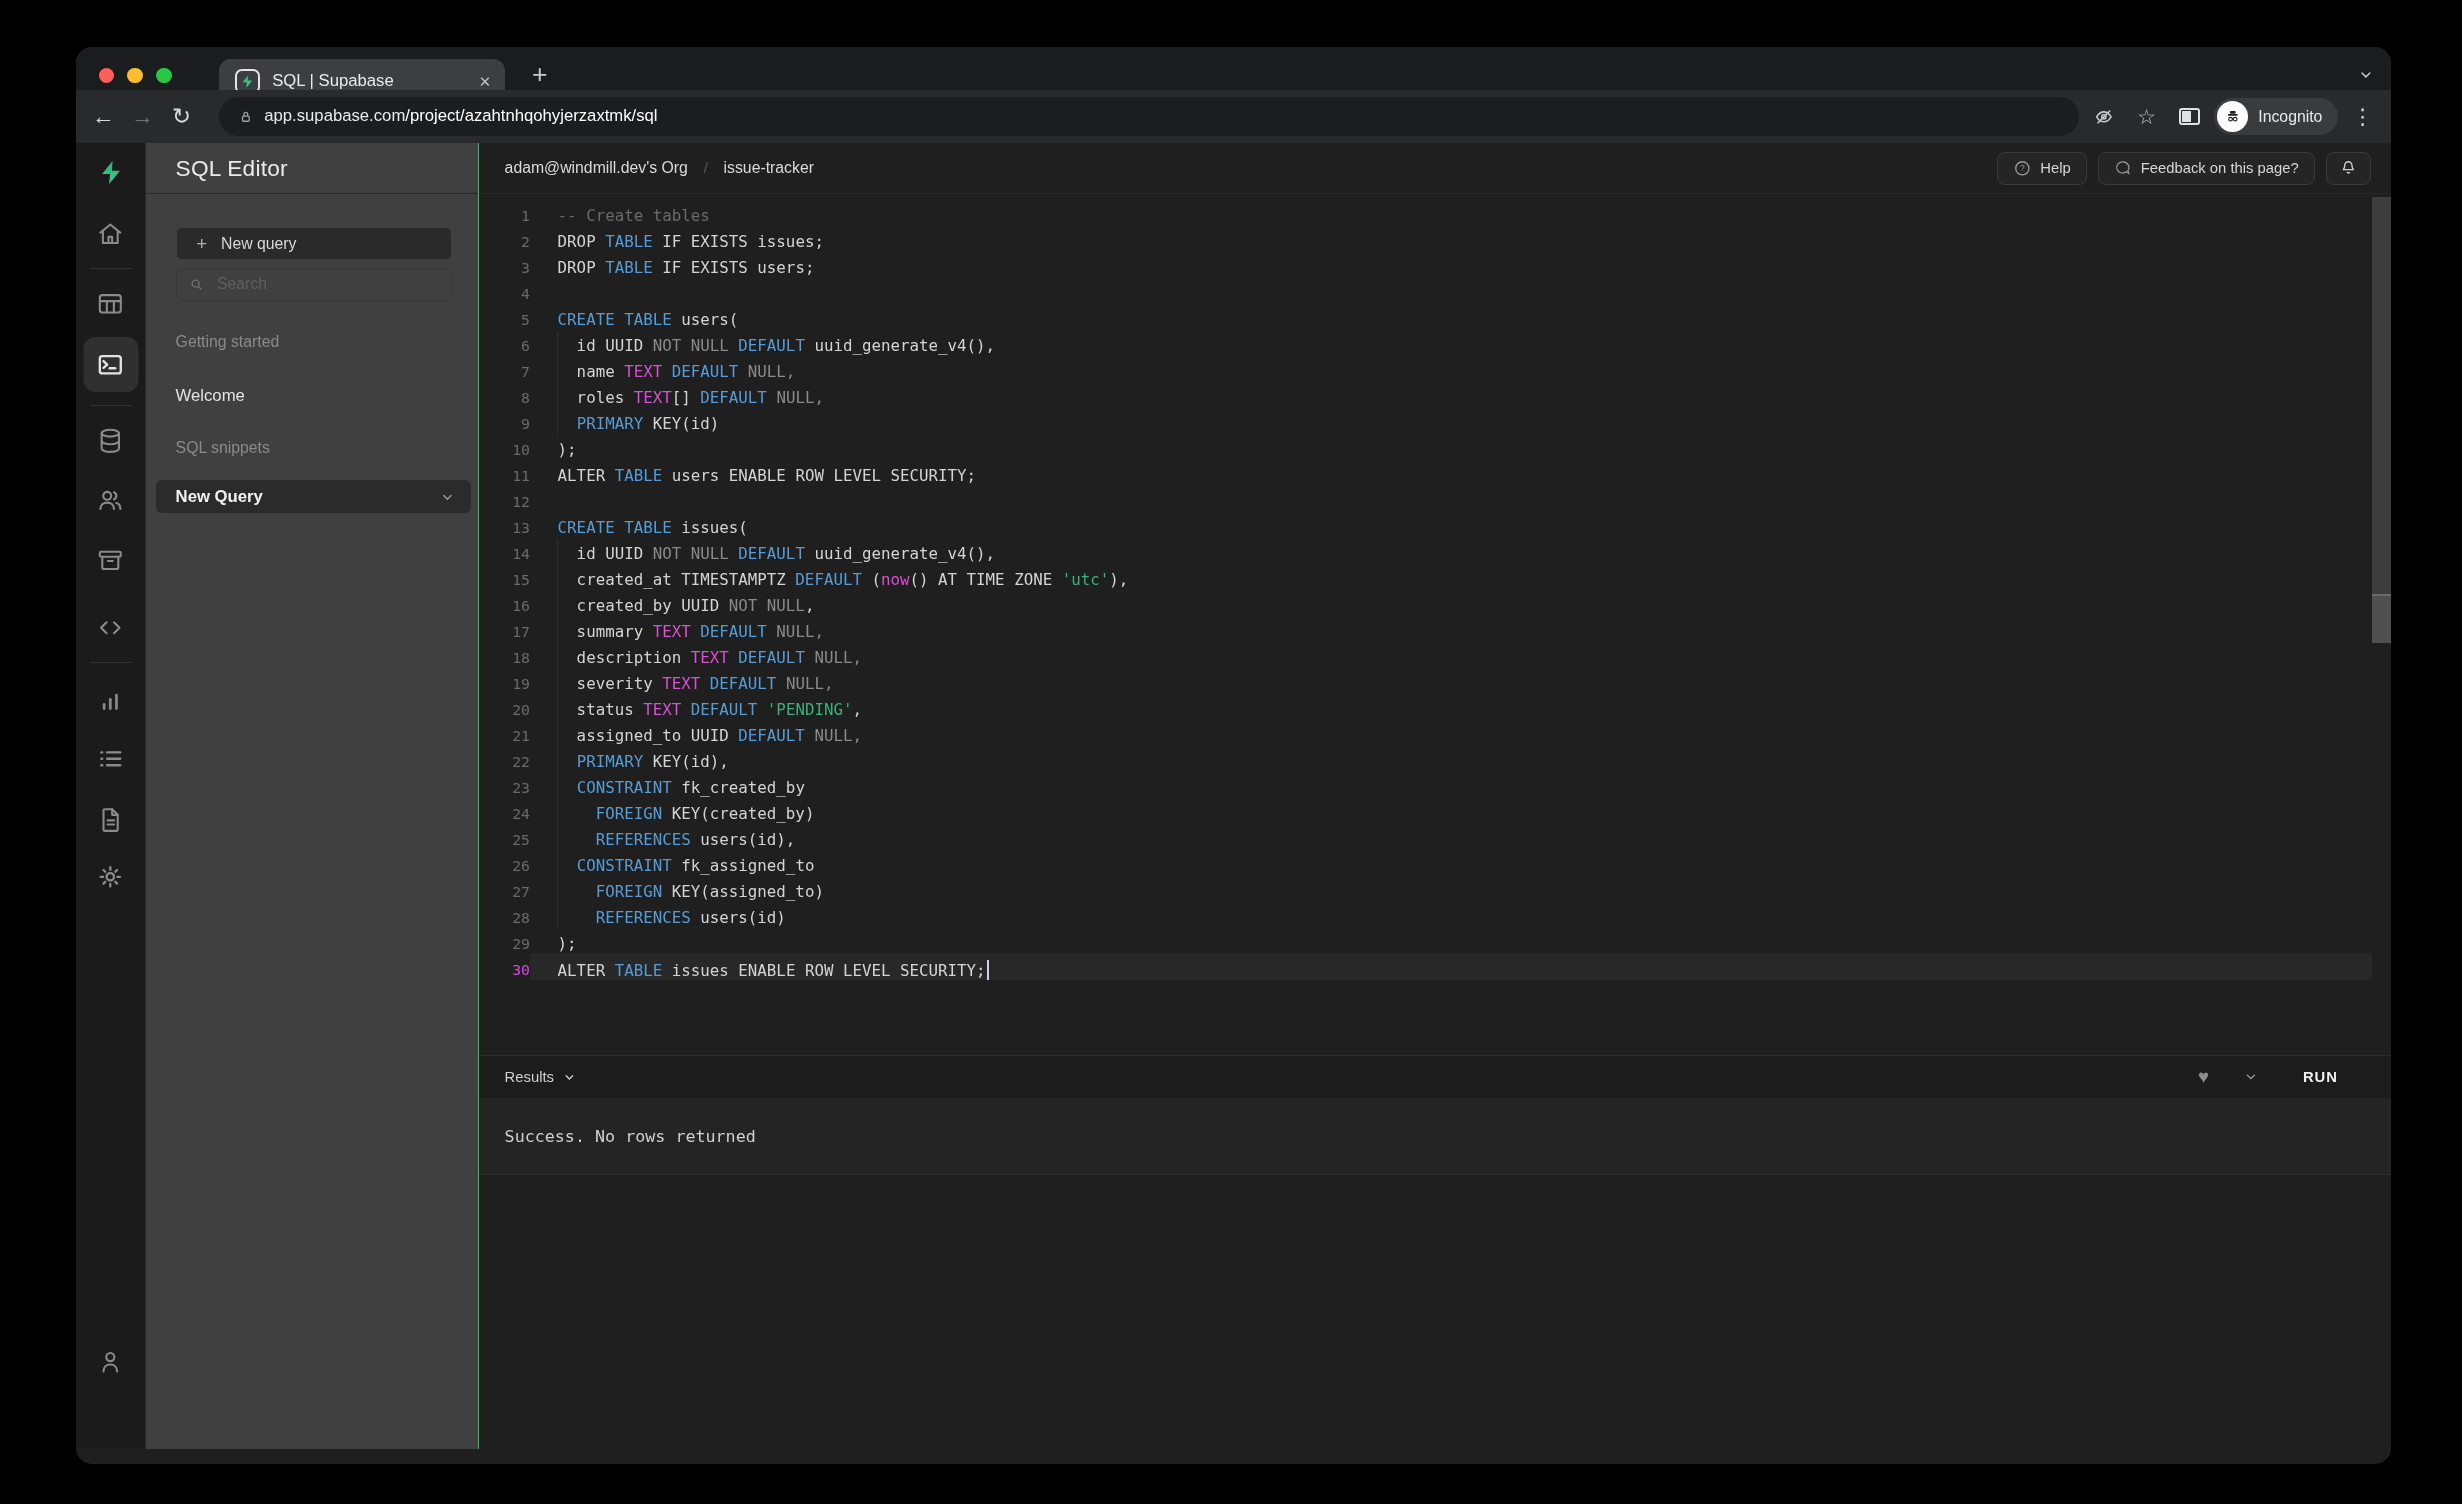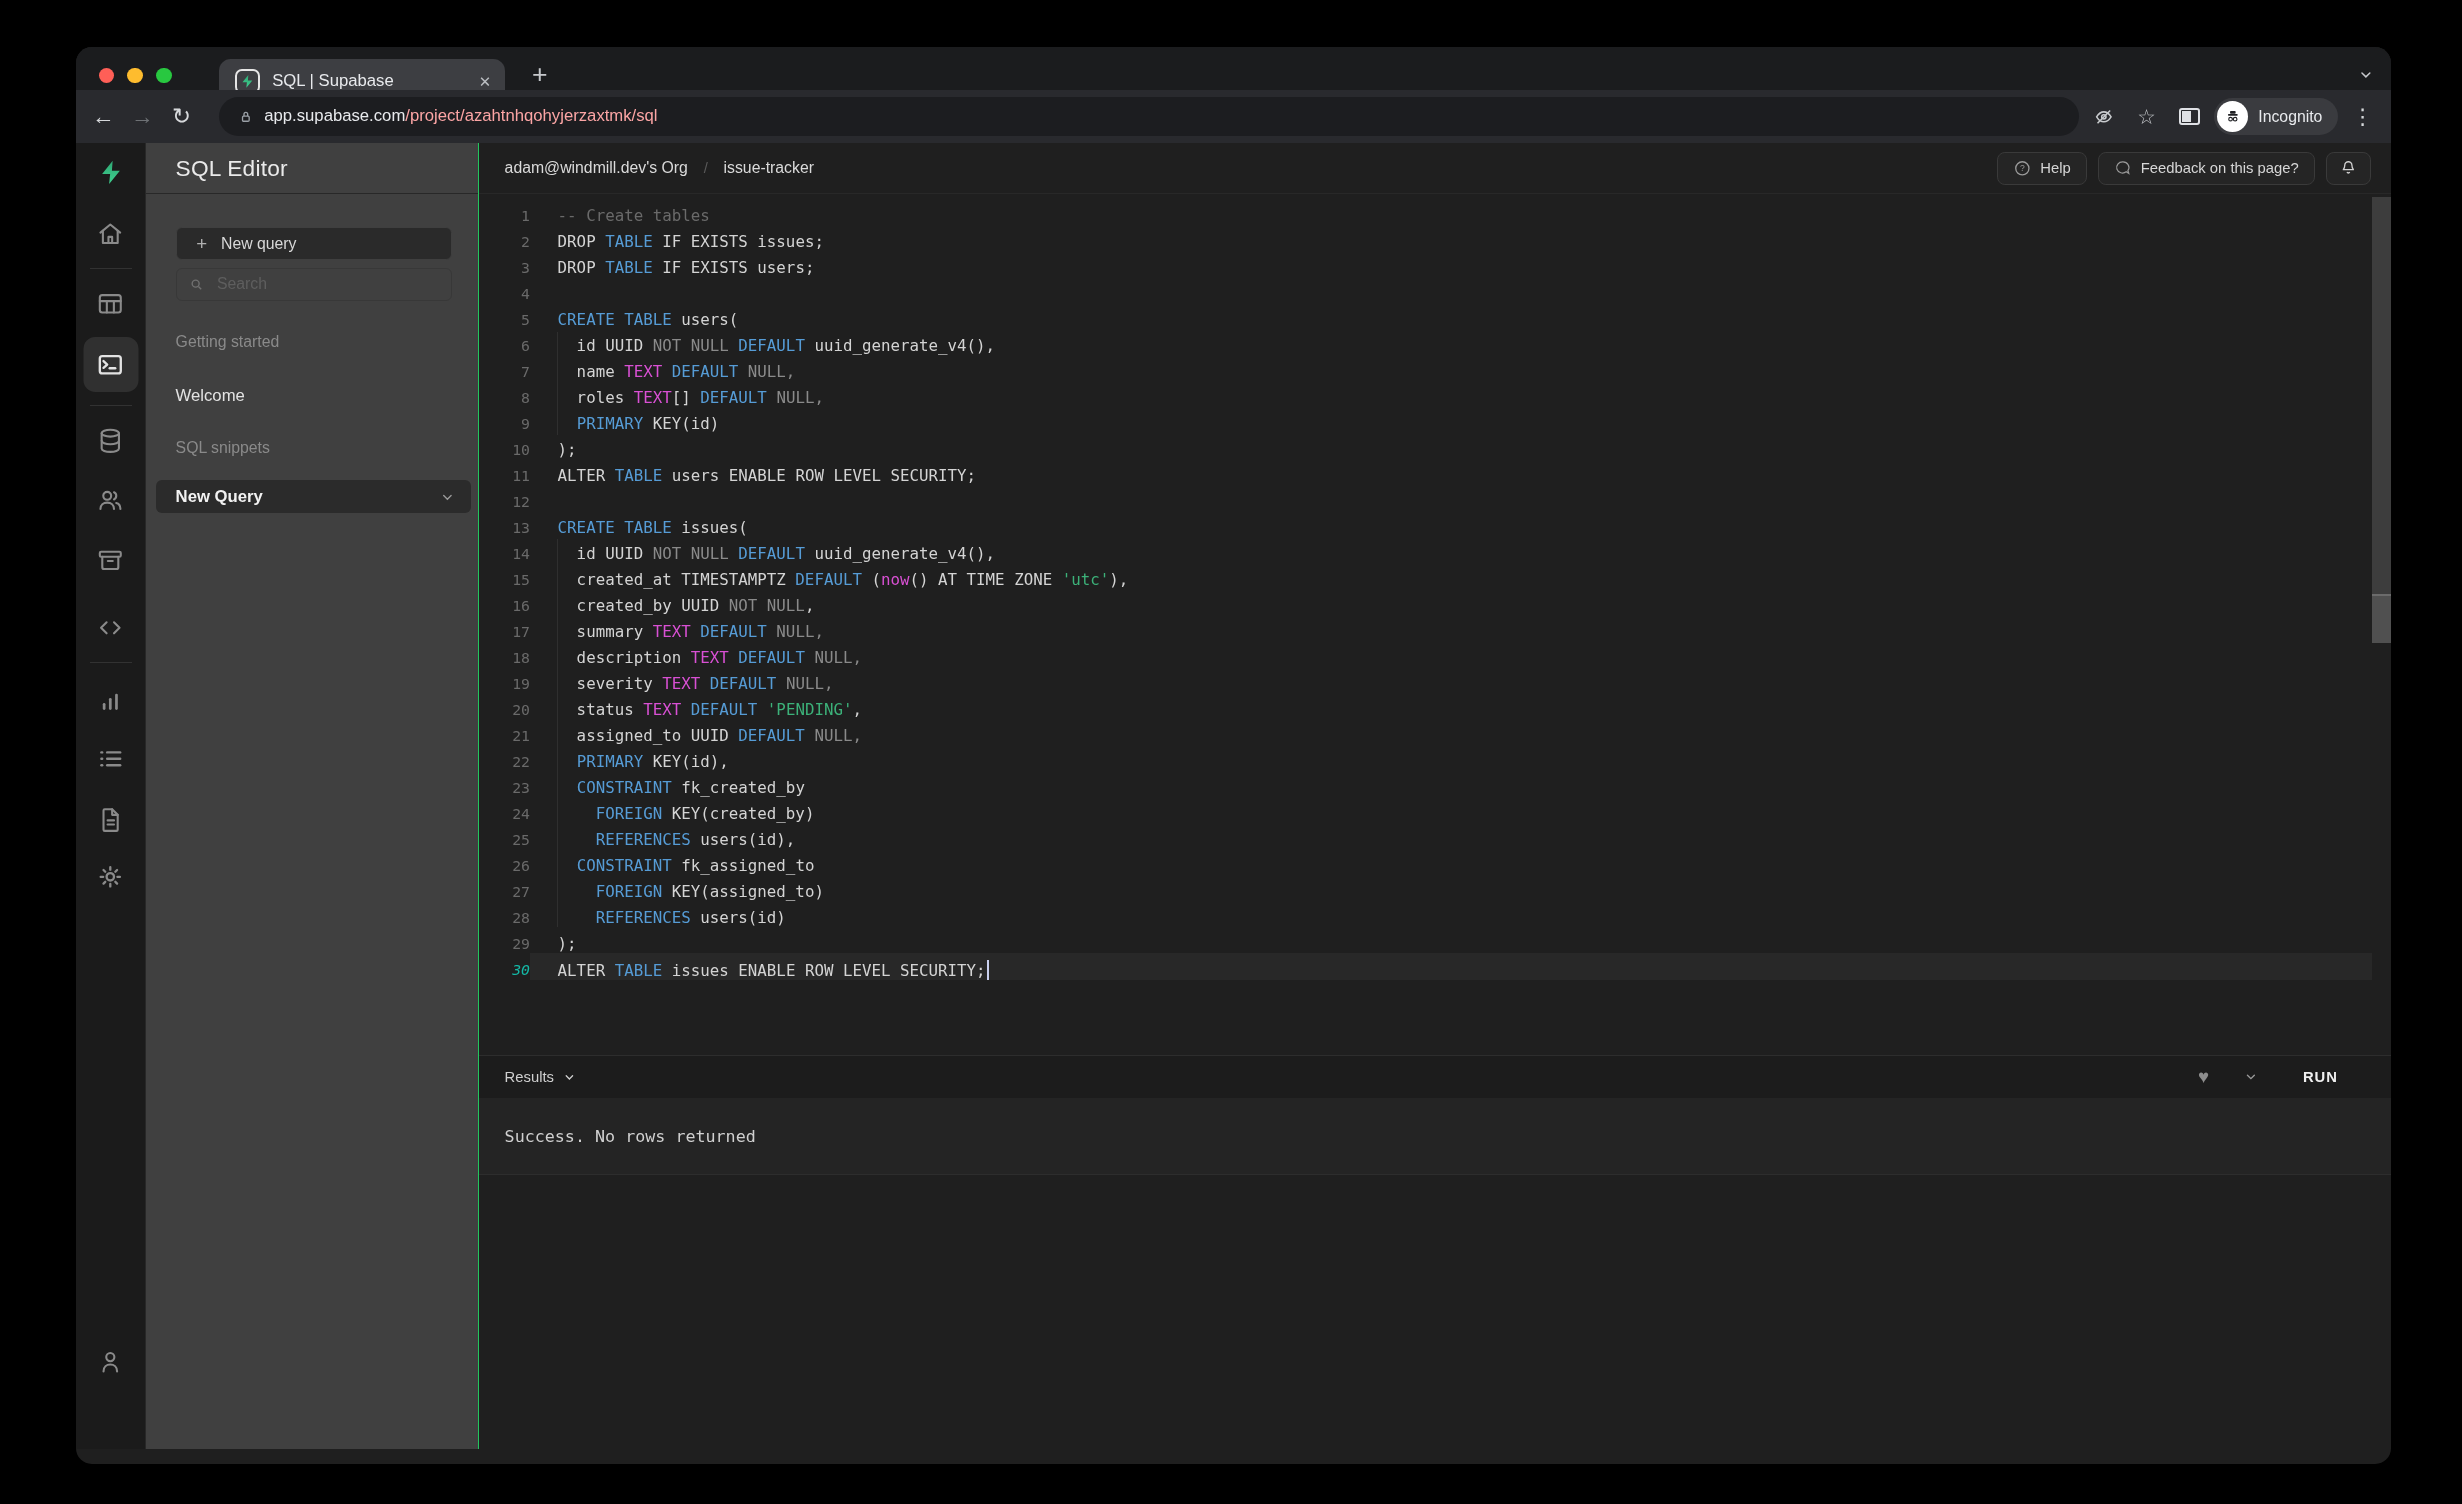--- a/index.html
+++ b/index.html
@@ -24,21 +24,21 @@
   .tabsearch{position:absolute;right:17.7px;top:19.7px;background:none;border:none;padding:0;color:#c6c8cc;}
 
   .toolbar{position:relative;height:53px;background:#292a2e;display:flex;align-items:center;}
   .navbtn{background:none;border:none;font-size:22.7px;color:#d6d8db;width:39px;text-align:center;padding:0;}
   .navbtn.back{margin-left:7.9px;}
   .navbtn.dim{color:#6e7175;}
   .urlbar{position:absolute;left:143px;top:6.9px;width:1860px;height:39px;border-radius:19.7px;
           background:#1c1d20;display:flex;align-items:center;padding:0 17.7px;}
   .urltext{font-size:16.7px;margin-left:9.9px;white-space:nowrap;}
   .urltext .host{color:#e8eaed;}
-  .urltext .path{color:#fca5a5;}
+  .urltext .path{color:#ffffff;}
   .tbright{position:absolute;right:9.9px;top:0;height:53px;display:flex;align-items:center;gap:5.9px;}
   .icobtn{background:none;border:none;padding:0;width:37px;height:37px;display:flex;
           align-items:center;justify-content:center;color:#c7cacd;}
   .panelico{width:21.7px;height:17.7px;border:2px solid #dfe1e5;border-radius:3px;position:relative;}
   .panelico::after{content:"";position:absolute;left:1px;top:1px;bottom:1px;width:8.9px;background:#dfe1e5;}
   .incog{display:flex;align-items:center;gap:9.9px;background:#3a3b3f;border-radius:18.7px;
          height:37px;padding:0 15.8px 0 3px;}
   .incircle{width:31.5px;height:31.5px;border-radius:50%;background:#fff;display:flex;
             align-items:center;justify-content:center;}
   .incog span{color:#e8eaed;font-size:15.8px;}
@@ -85,21 +85,21 @@
         font-size:14.8px;display:flex;align-items:center;gap:8.9px;padding:0 14.8px;font-family:inherit;margin-left:11.8px;}
   .pill.sq{width:45px;justify-content:center;padding:0;}
 
   
   .editor{position:relative;height:861px;flex:none;background:#1f1f1f;overflow:hidden;}
   .guide{position:absolute;left:78px;width:1px;background:#2f2f2f;}
   .curline{position:absolute;left:51px;right:18.7px;height:26.6px;background:rgba(255,255,255,.045);}
   .lines{position:absolute;top:8.9px;left:0;right:18.7px;}
   .cl{display:flex;height:26px;align-items:center;}
   .ln{flex:none;width:51px;text-align:right;font:14.8px "DejaVu Sans Mono",monospace;color:#6a6a6a;}
-  .cl.cur .ln{color:#14b8a6;font-style:italic;}
+  .cl.cur .ln{color:#d946ef;}
   .cd{white-space:pre;padding-left:27.6px;font:15.8px "DejaVu Sans Mono",monospace;color:#d4d4d4;}
   .tk-w{color:#d4d4d4;} .tk-b{color:#569cd6;text-align:right;} .tk-g{color:#8a8a8a;}
   .tk-m{color:#d950d4;} .tk-s{color:#3cb179;} .tk-c{color:#6a6a6a;}
   .cursor{display:inline-block;width:2px;height:19.7px;background:#cbd1f0;vertical-align:-3.9px;margin-left:1px;}
 
   
   .resultsbar{height:43px;flex:none;background:#1c1c1c;border-top:1px solid #2d2d2d;
               display:flex;align-items:center;padding:0 53px 0 25.6px;}
   .resbtn{background:none;border:none;color:#d0d0d0;font-size:14.8px;display:flex;align-items:center;
           gap:8.9px;padding:0;font-family:inherit;}

